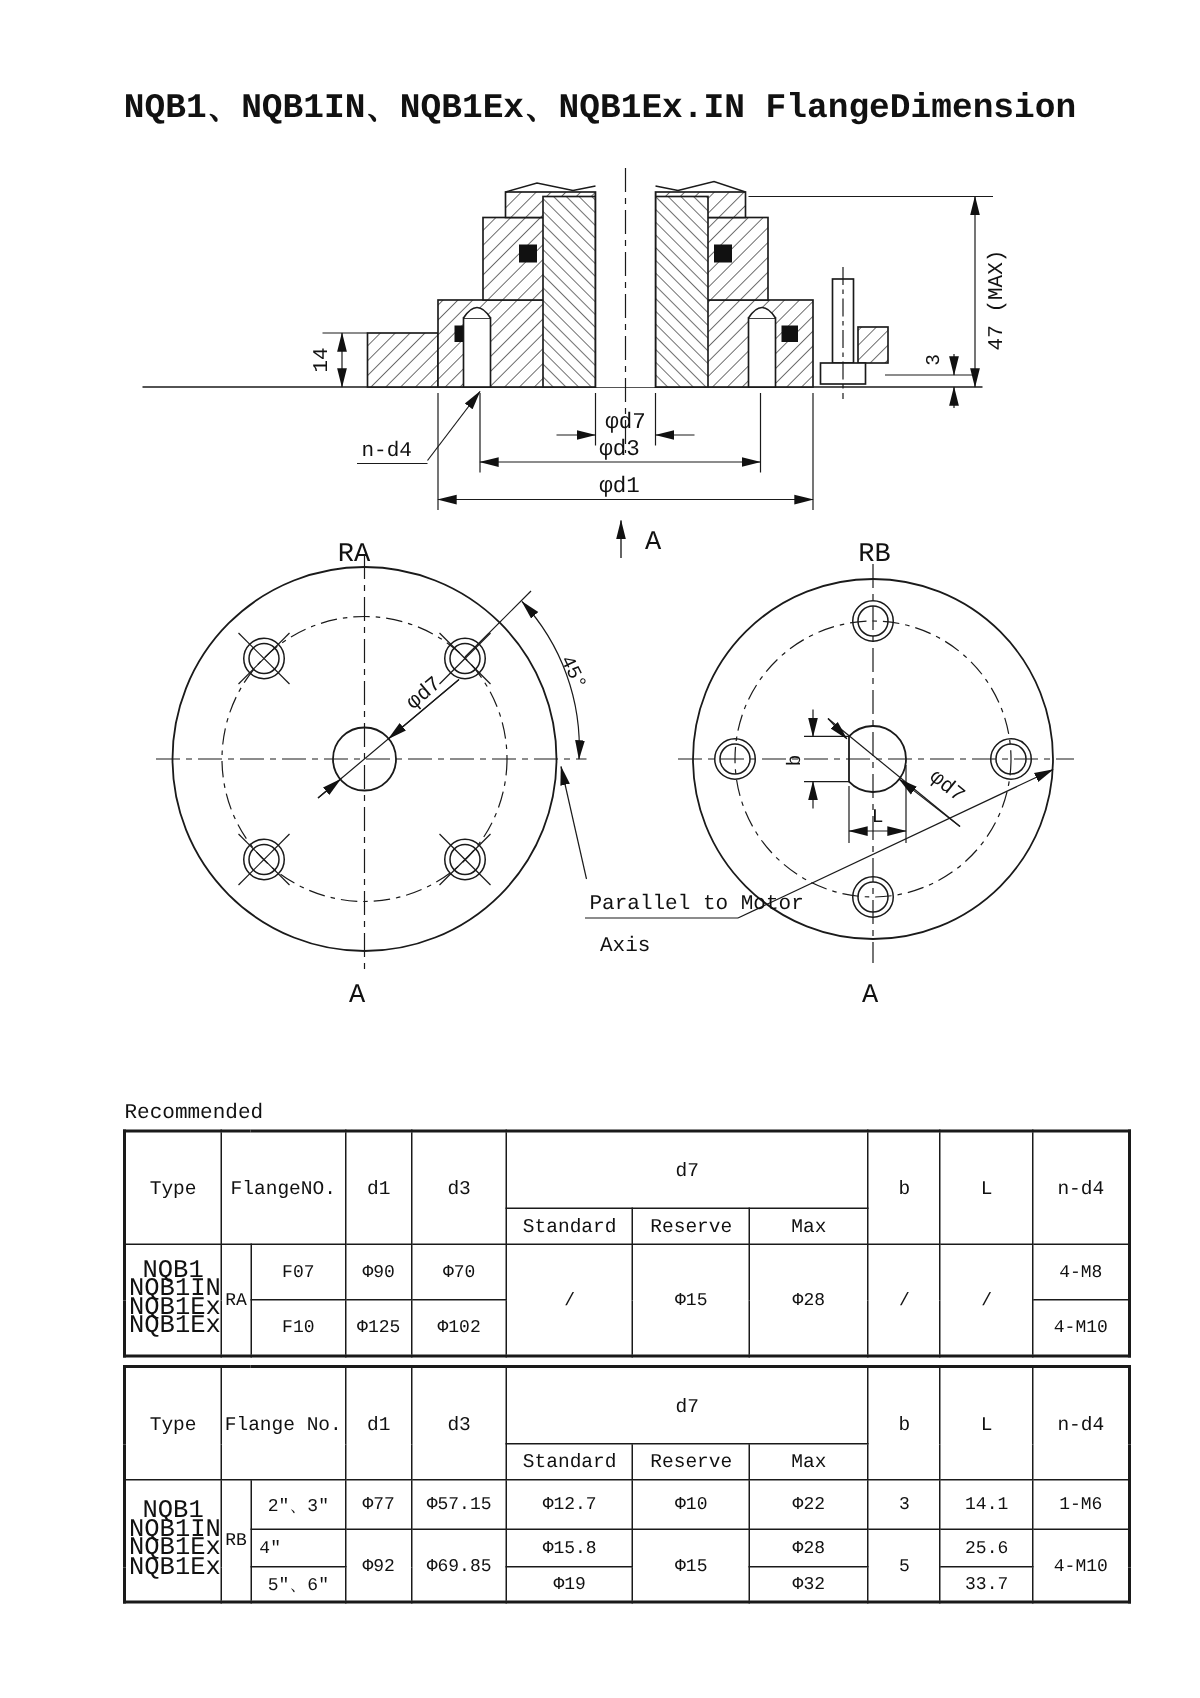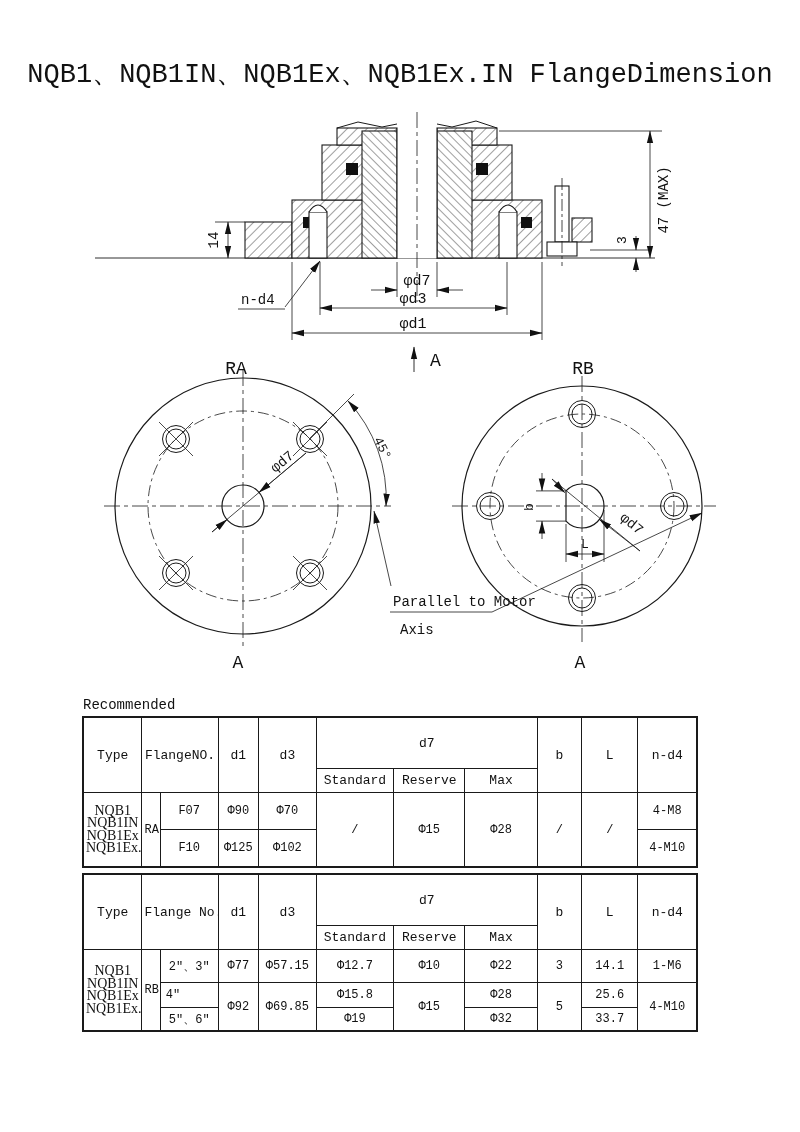--- a/index.html
+++ b/index.html
@@ -3,43 +3,43 @@
 <meta charset="utf-8">
 <style>
   html,body{margin:0;padding:0;}
   body{
     width:800px;height:1132px;background:#ffffff;position:relative;
     font-family:"Liberation Mono","DejaVu Sans Mono",monospace;color:#111;
     overflow:hidden;
   }
   .page-title{
     position:absolute;top:55px;left:0;width:800px;text-align:center;
-    font-size:27px;font-weight:normal;letter-spacing:0px;white-space:nowrap;
+    font-size:23px;font-weight:bold;letter-spacing:0px;white-space:nowrap;
   }
   #drawing{position:absolute;top:0;left:0;}
-  .tsection{position:absolute;left:82px;width:636px;}
+  .tsection{position:absolute;left:82px;width:636px;margin-top:37px;}
   #rec-section{top:697px;}
   #cho-section{top:873px;}
   .tbl-heading{font-size:14px;margin:0 0 3px 1px;}
   table.spec{
-    border-collapse:collapse;table-layout:fixed;width:616px;
+    border-collapse:collapse;table-layout:fixed;width:672px;
     font-size:12px;
   }
   table.spec th, table.spec td{
     border:1px solid #1a1a1a;text-align:center;vertical-align:middle;
     padding:0 2px;font-weight:normal;overflow:hidden;white-space:nowrap;
   }
   table.spec{border:2px solid #1a1a1a;}
   .hdr-row1 th{height:50px;font-size:13px;}
   .hdr-row2 th{height:23px;font-size:13px;}
   #rec-table tbody td{height:36px;}
   #cho-table tr.r1 td{height:32px;}
   #cho-table tr.r2 td{height:24px;}
   #cho-table tr.r3 td{height:22px;}
-  td.type-cell{text-align:left;padding-left:4px;font-size:14px;line-height:12.5px;font-family:Liberation Serif, serif;}
+  td.type-cell{text-align:left;padding-left:4px;font-size:17px;line-height:12.5px;}
 </style>
 </head>
 <body>
 
 <div class="page-title">NQB1、NQB1IN、NQB1Ex、NQB1Ex.IN FlangeDimension</div>
 
 <svg id="drawing" width="800" height="700" viewBox="0 0 800 700">
   <defs>
     <pattern id="h1" width="7" height="7" patternUnits="userSpaceOnUse" patternTransform="rotate(45)">
       <rect width="7" height="7" fill="#ffffff"></rect>

